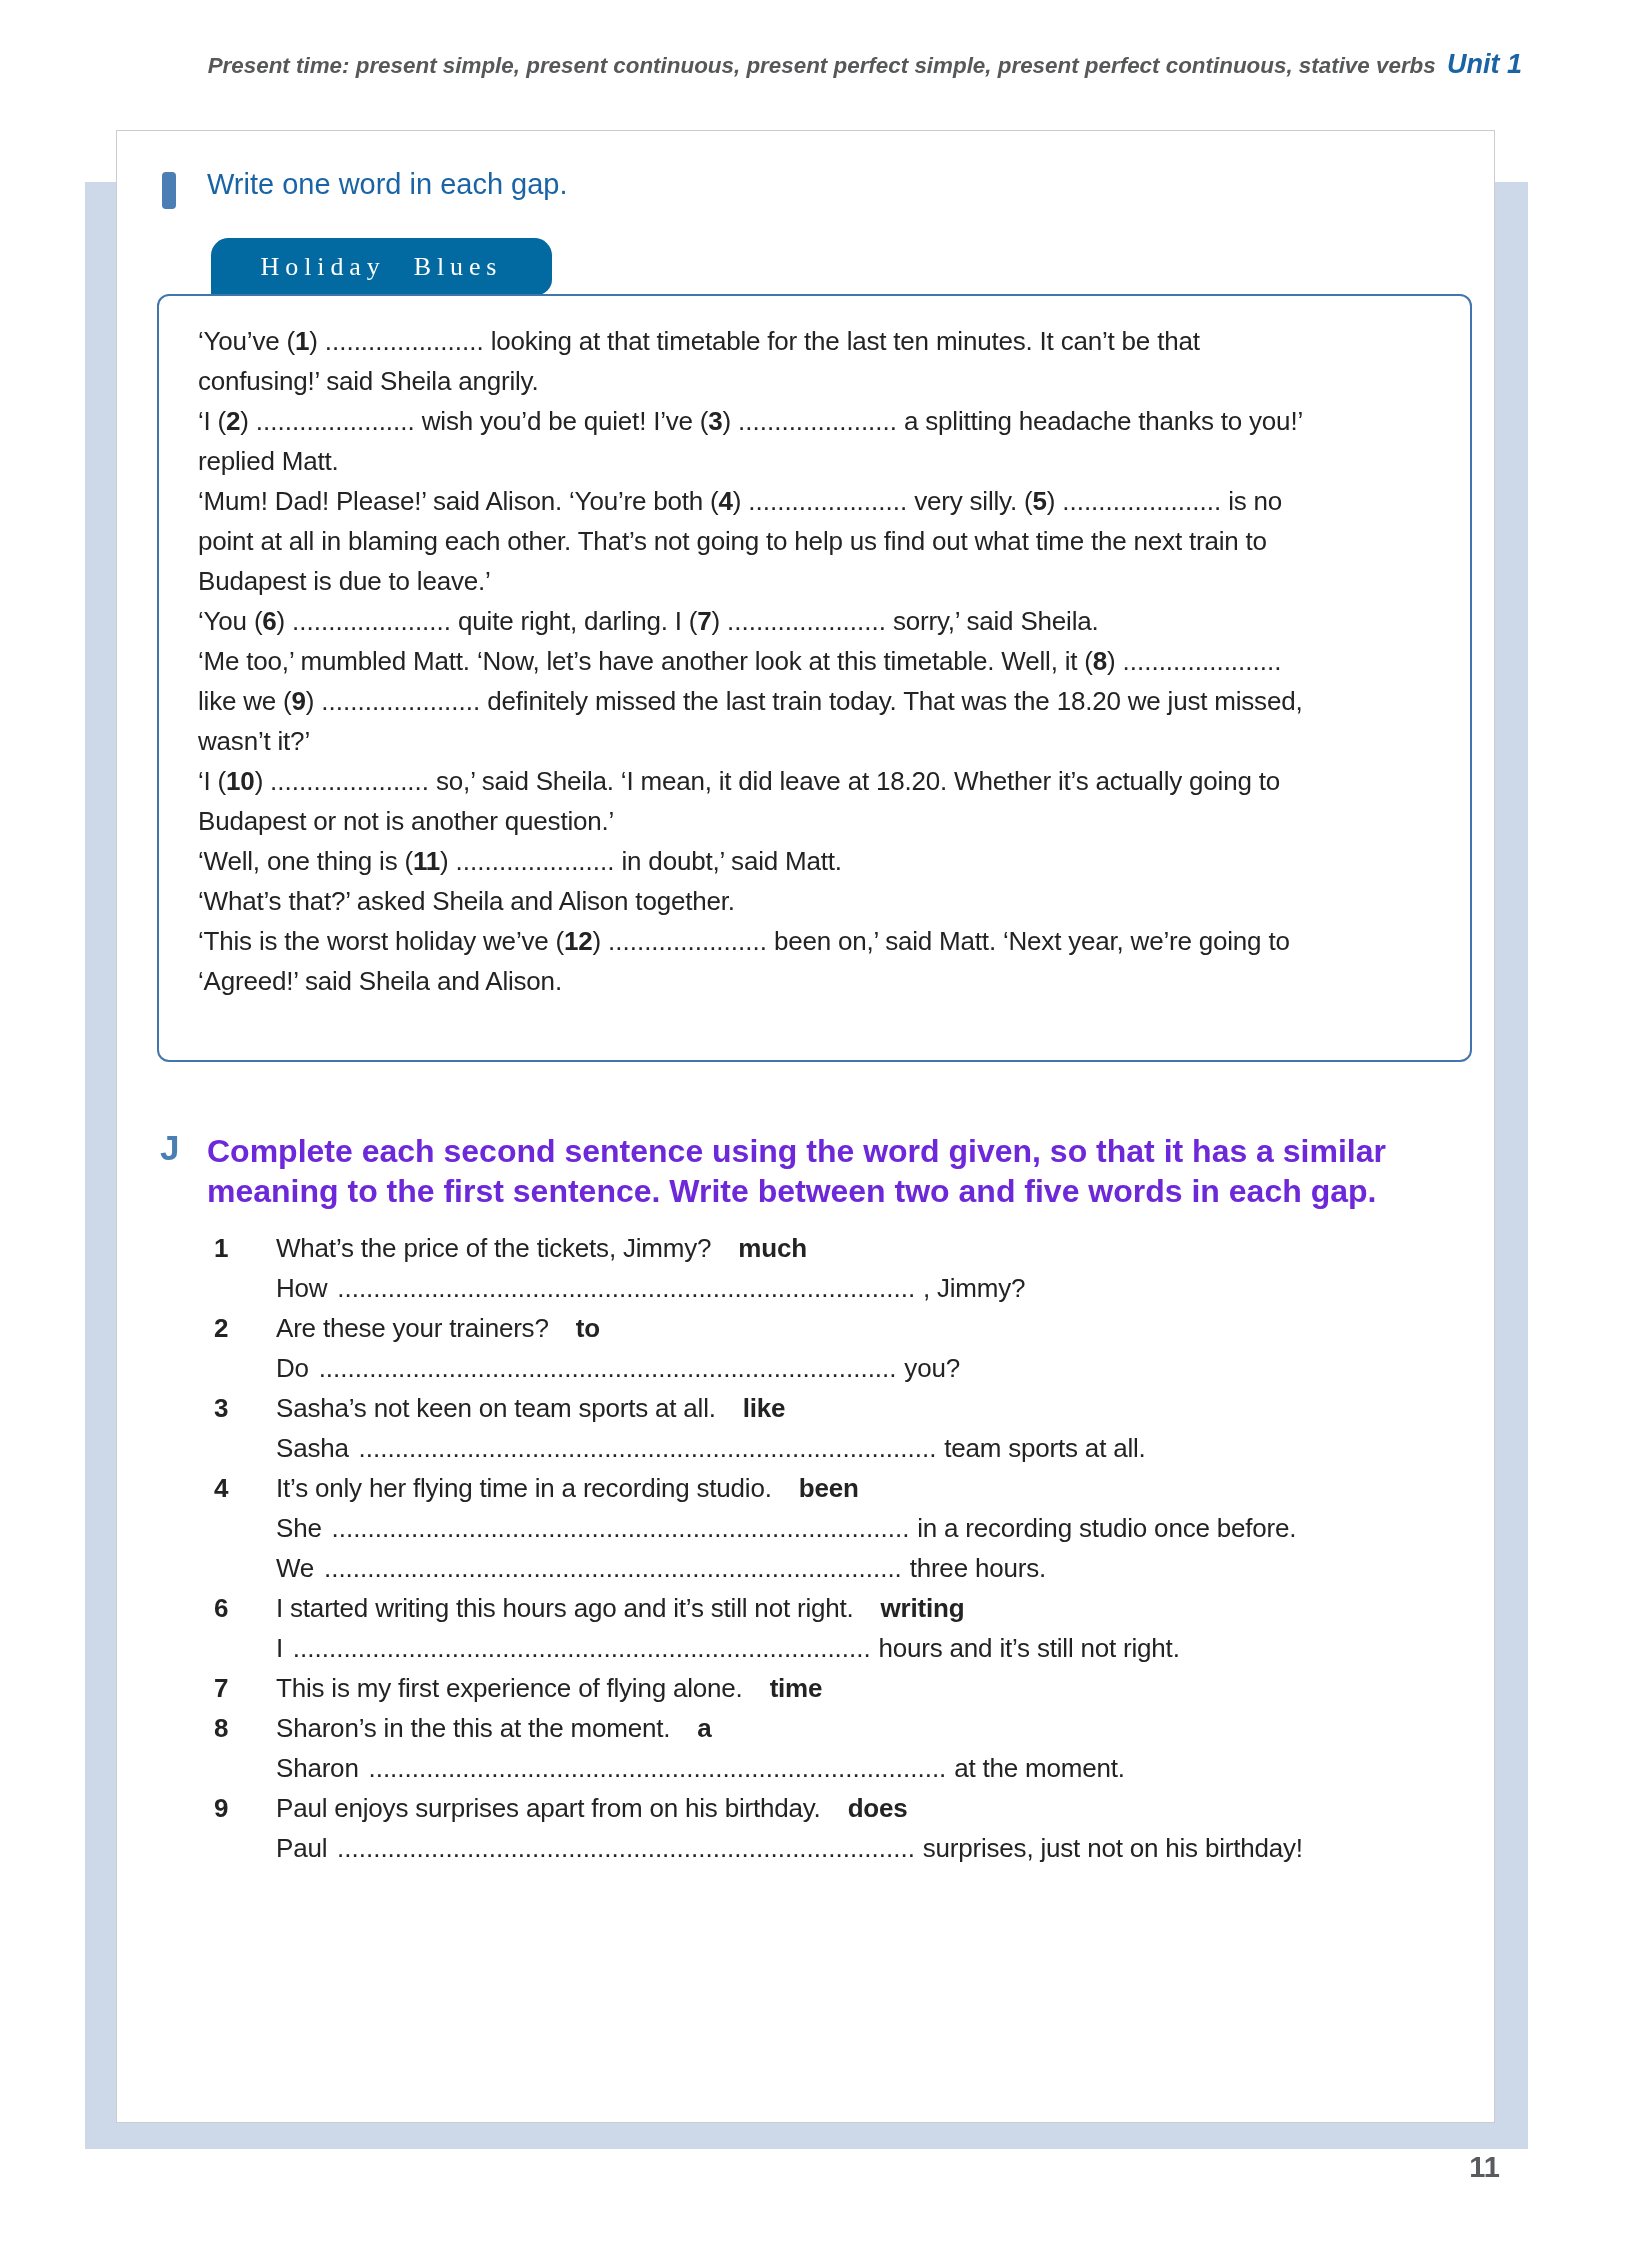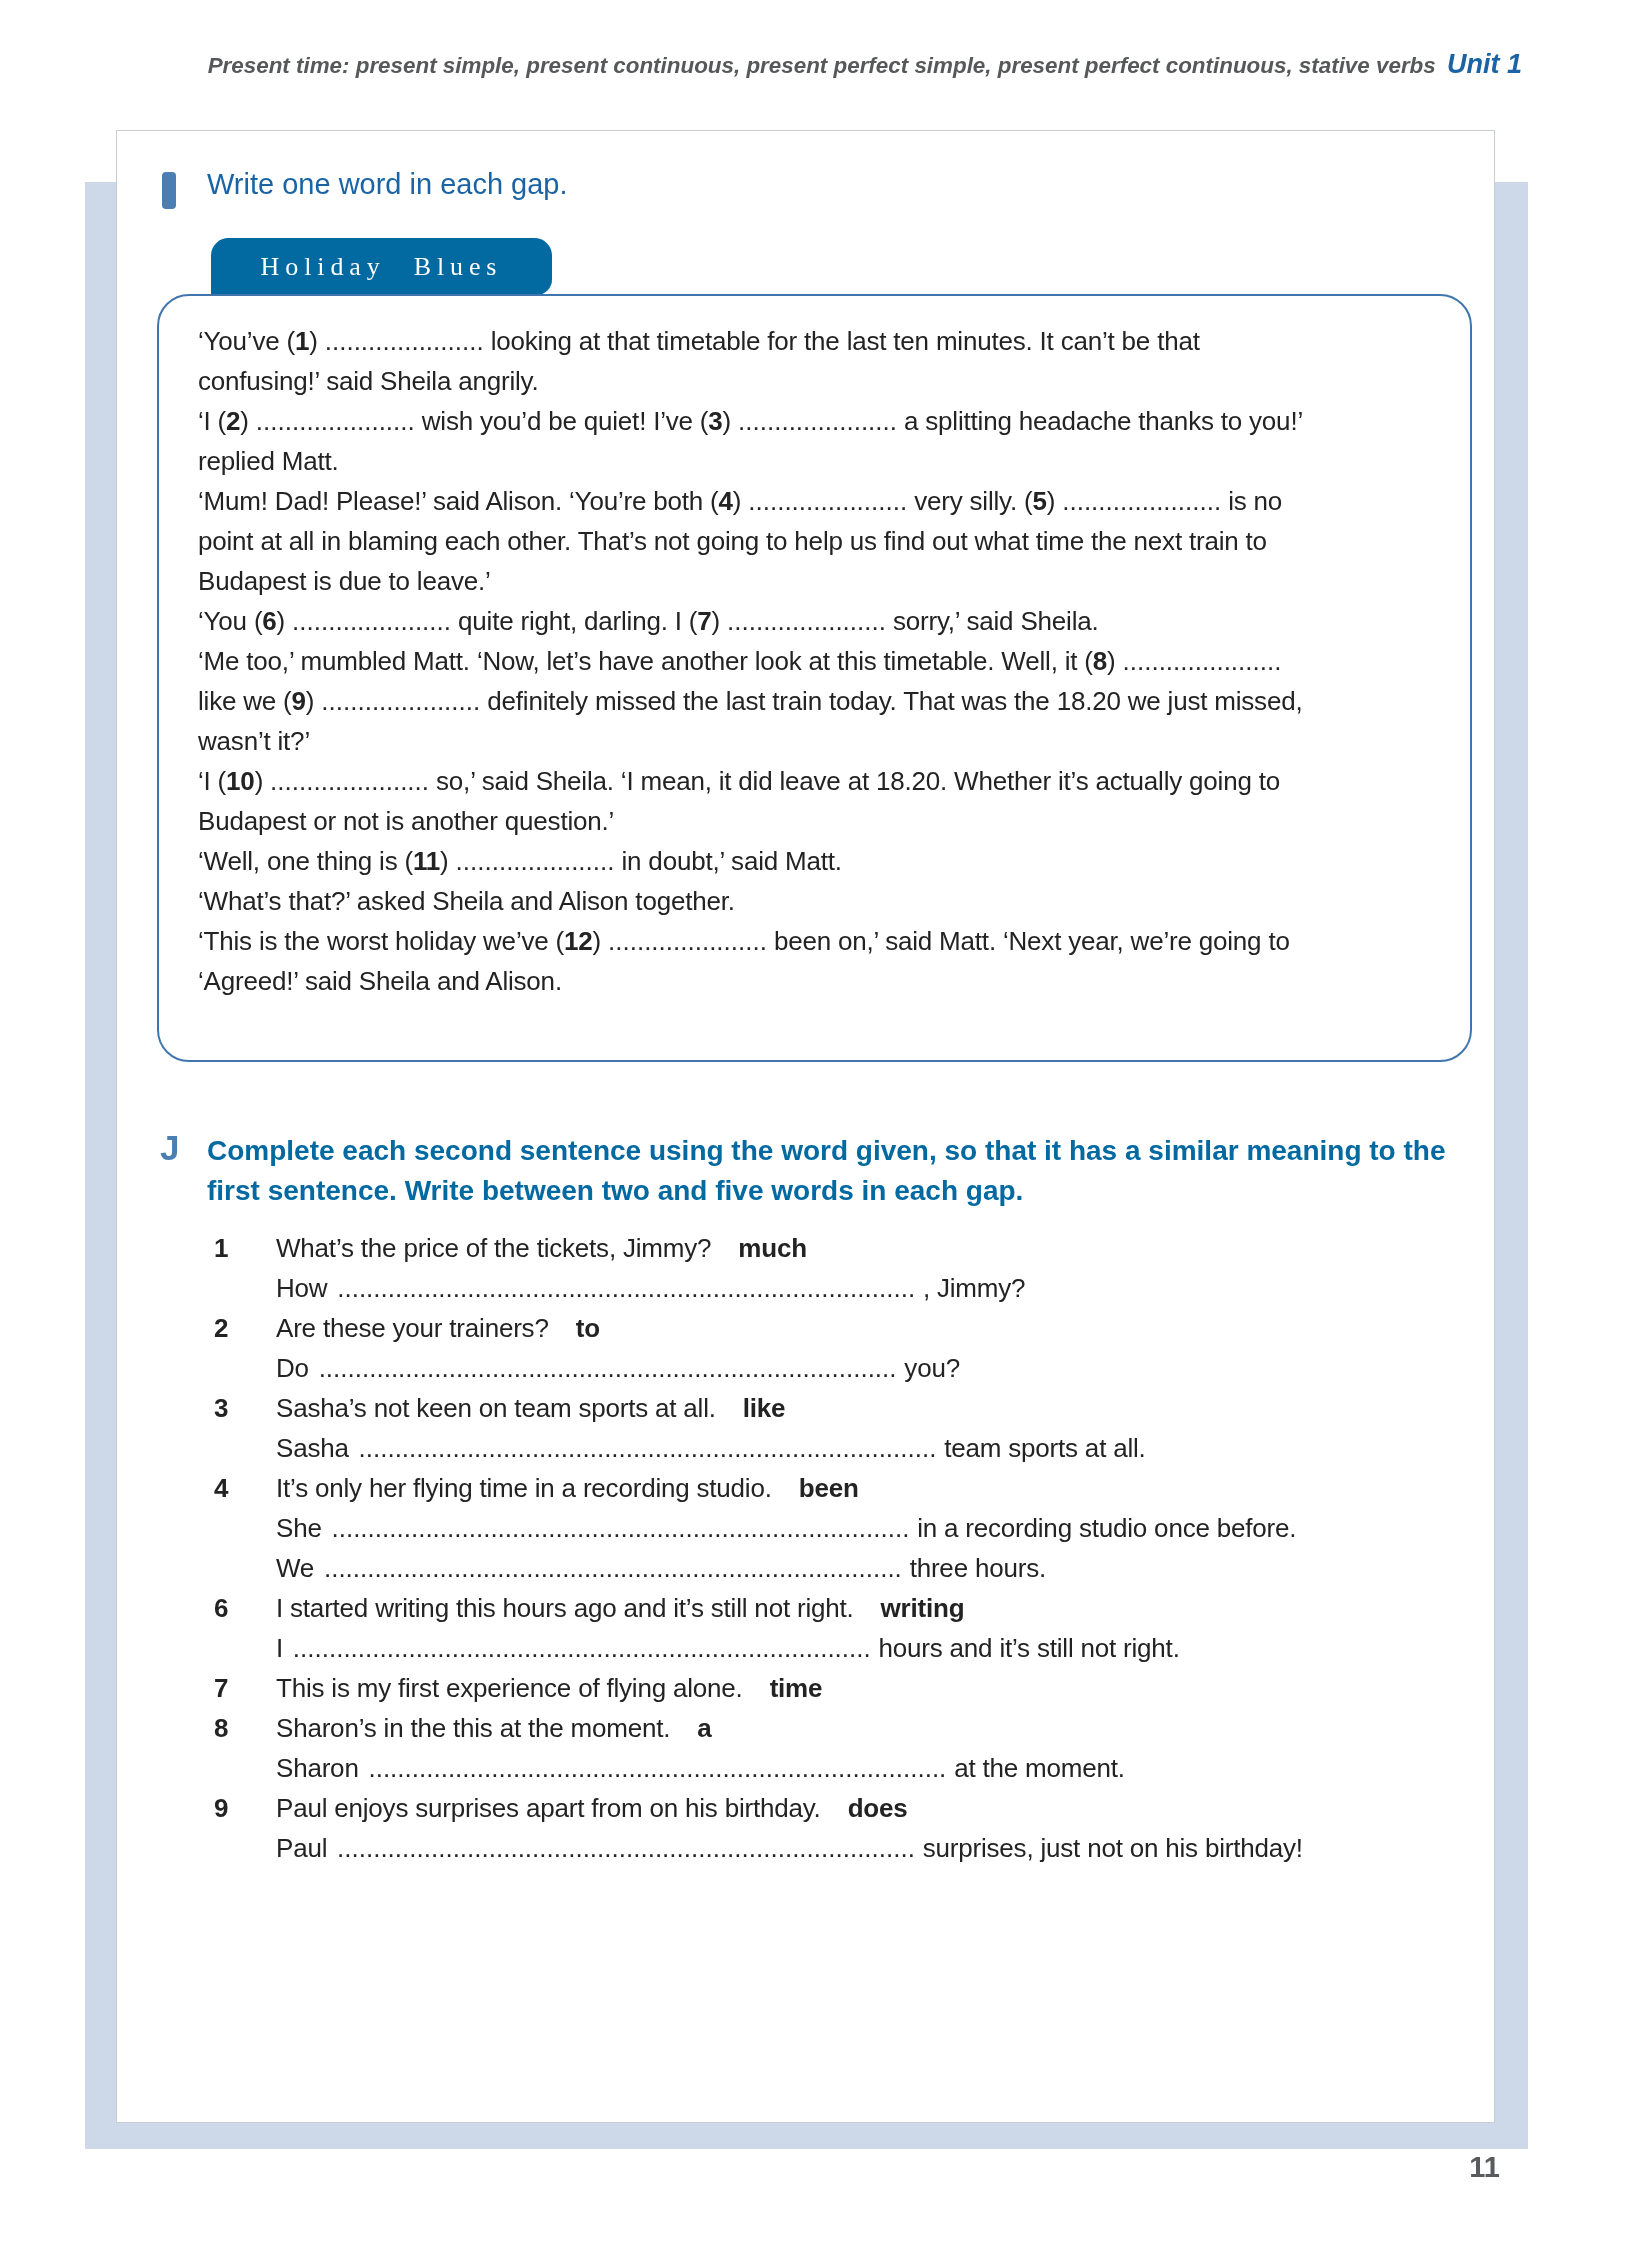--- a/index.html
+++ b/index.html
@@ -33,34 +33,34 @@
   .instr-i{
     position:absolute;left:90px;top:37px;
     font-weight:normal;font-size:29px;color:#1a64a5;white-space:nowrap;
   }
   .marker-j{
     position:absolute;left:43px;top:997px;
     font-weight:bold;font-size:35px;color:#4b7fb4;
   }
   .instr-j{
     position:absolute;left:90px;top:1000px;width:1258px;
-    font-weight:bold;font-size:28px;line-height:40px;color:#0369a1;
+    font-weight:bold;font-size:32px;line-height:40px;color:#6d28d9;
   }
   
   .badge{
     position:absolute;left:94px;top:107px;width:341px;height:57px;
     background:#0369a1;border-radius:17.6px 17.6px 15.6px 0;
     color:#ffffff;font-family:"Liberation Serif",serif;font-size:26px;
     letter-spacing:5.9px;word-spacing:15.6px;
     display:flex;align-items:center;justify-content:center;
   }
   
   .storybox{
     position:absolute;left:40px;top:163px;width:1315px;height:768px;
-    border:2.9px solid #4076ad;border-radius:32px;box-sizing:border-box;
+    border:2.9px solid #4076ad;border-radius:12px;box-sizing:border-box;
     padding:25px 0 0 39px;
   }
   .story-line{
     white-space:nowrap;line-height:40px;font-size:26px;letter-spacing:-0.2px;
   }
   .story-line b{font-weight:bold;}
   .gap{color:#232323;letter-spacing:0;}
   
   .items{
     position:absolute;left:97px;top:1097px;width:1268px;

